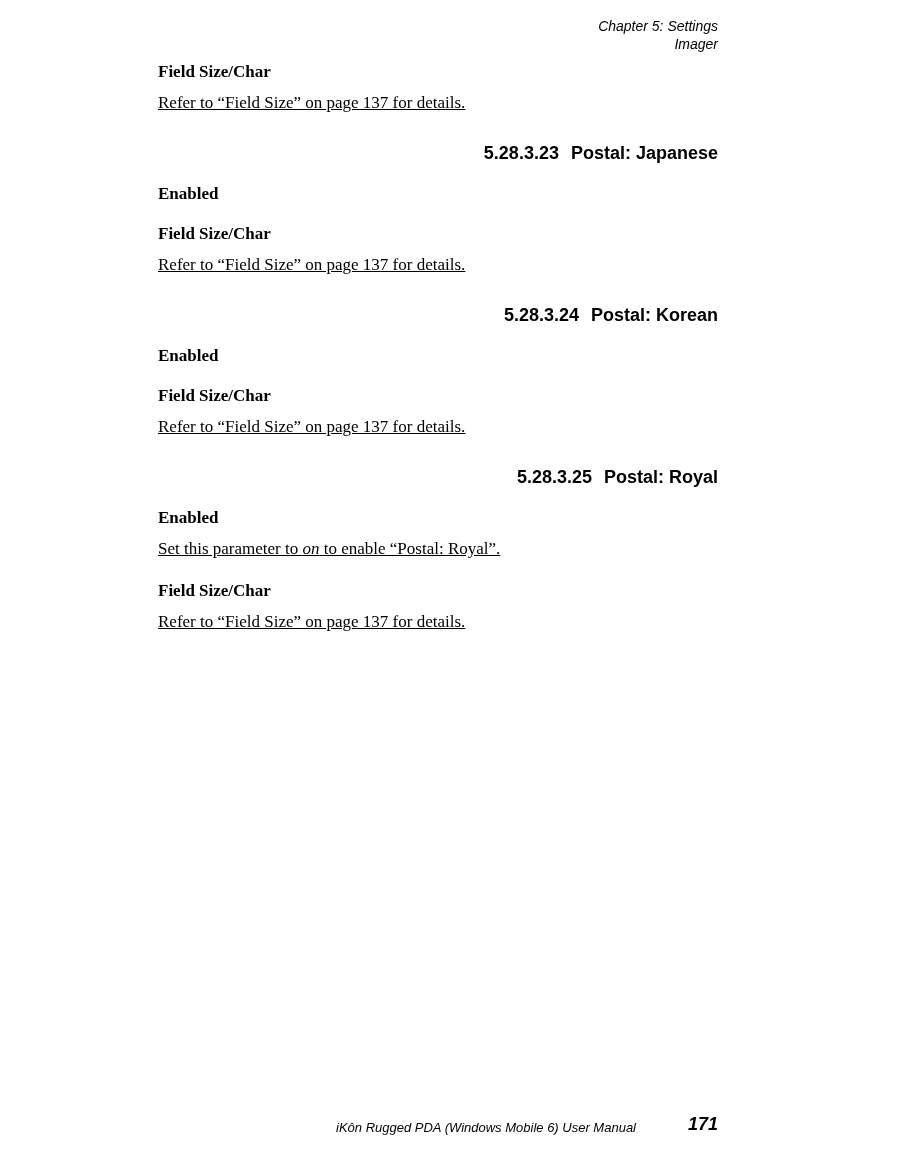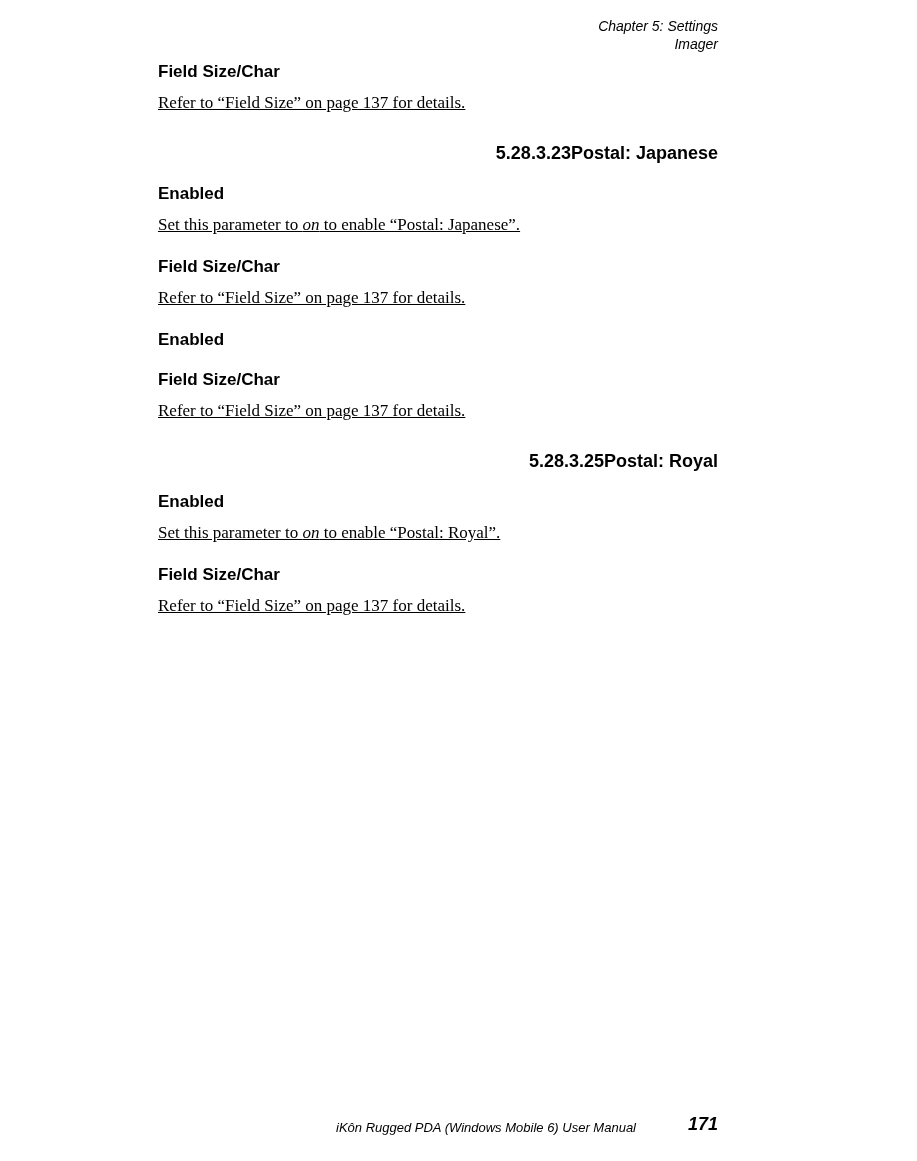--- a/index.html
+++ b/index.html
@@ -4,22 +4,22 @@
   <style>
     * { box-sizing: border-box; margin: 0; padding: 0; }
     html, body { width: 917px; height: 1161px; background: #fff; font-family: Georgia, 'Times New Roman', serif; color: #000; }
     .page { position: relative; width: 756px; height: 1161px; }
     .header-right { position: absolute; top: 18px; right: 38px; text-align: right; font-family: 'Trebuchet MS', Verdana, sans-serif; font-style: italic; font-size: 14px; line-height: 1.25; }
     .content { position: absolute; top: 62px; left: 0; right: 38px; }
     .indent { margin-left: 158px; }
     .section-num-row { margin-left: 6px; margin-top: 28px; }
     .section-flex { display: flex; justify-content: flex-end; }
     .num { font-family: 'Trebuchet MS', Verdana, sans-serif; font-weight: bold; font-size: 18px; white-space: pre; }
-    .sec-title { font-family: 'Trebuchet MS', Verdana, sans-serif; font-weight: bold; font-size: 18px; }
-    .sub-heading { font-family: Liberation Sans, sans-serif; font-weight: bold; font-size: 17px; margin-top: 20px; }
+    .sec-title { font-family: 'Trebuchet MS', Verdana, sans-serif; font-weight: bold; font-size: 18px; padding-left: 12px; }
+    .sub-heading { font-family: Liberation Serif, serif; font-weight: bold; font-size: 17px; margin-top: 20px; }
     .sub-heading.tight { margin-top: 0; }
     .body-text { font-family: Georgia, 'Times New Roman', serif; font-size: 17px; margin-top: 10px; line-height: 1.35; text-decoration: underline; }
     .italic { font-style: italic; }
     .footer-title { position: absolute; bottom: 26px; right: 120px; font-family: 'Trebuchet MS', Verdana, sans-serif; font-style: italic; font-size: 13px; }
     .footer-page { position: absolute; bottom: 26px; right: 38px; font-family: 'Trebuchet MS', Verdana, sans-serif; font-style: italic; font-weight: bold; font-size: 18px; }
   </style>
 </head>
 <body>
 
 <div class="page">
@@ -37,25 +37,30 @@
     </div>
 
     <div class="section-num-row">
       <div class="section-flex">
         <span class="num">5.28.3.23</span>
         <span class="sec-title">Postal: Japanese</span>
       </div>
     </div>
     <div class="indent">
       <div class="sub-heading">Enabled</div>
-      <p class="body-text"><span>Set this parameter to </span><span class="italic">on</span><span> to enable “Postal: Japanese”.</span></p>
       <div class="sub-heading">Field Size/Char</div>
       <p class="body-text"><span>Refer to “Field Size” on page 137 for details.</span></p>
     </div>
 
+    <div class="section-num-row">
+      <div class="section-flex">
+        <span class="num">5.28.3.24</span>
+        <span class="sec-title">Postal: Korean</span>
+      </div>
+    </div>
     <div class="indent">
       <div class="sub-heading">Enabled</div>
       <div class="sub-heading">Field Size/Char</div>
       <p class="body-text"><span>Refer to “Field Size” on page 137 for details.</span></p>
     </div>
 
     <div class="section-num-row">
       <div class="section-flex">
         <span class="num">5.28.3.25</span>
         <span class="sec-title">Postal: Royal</span>

